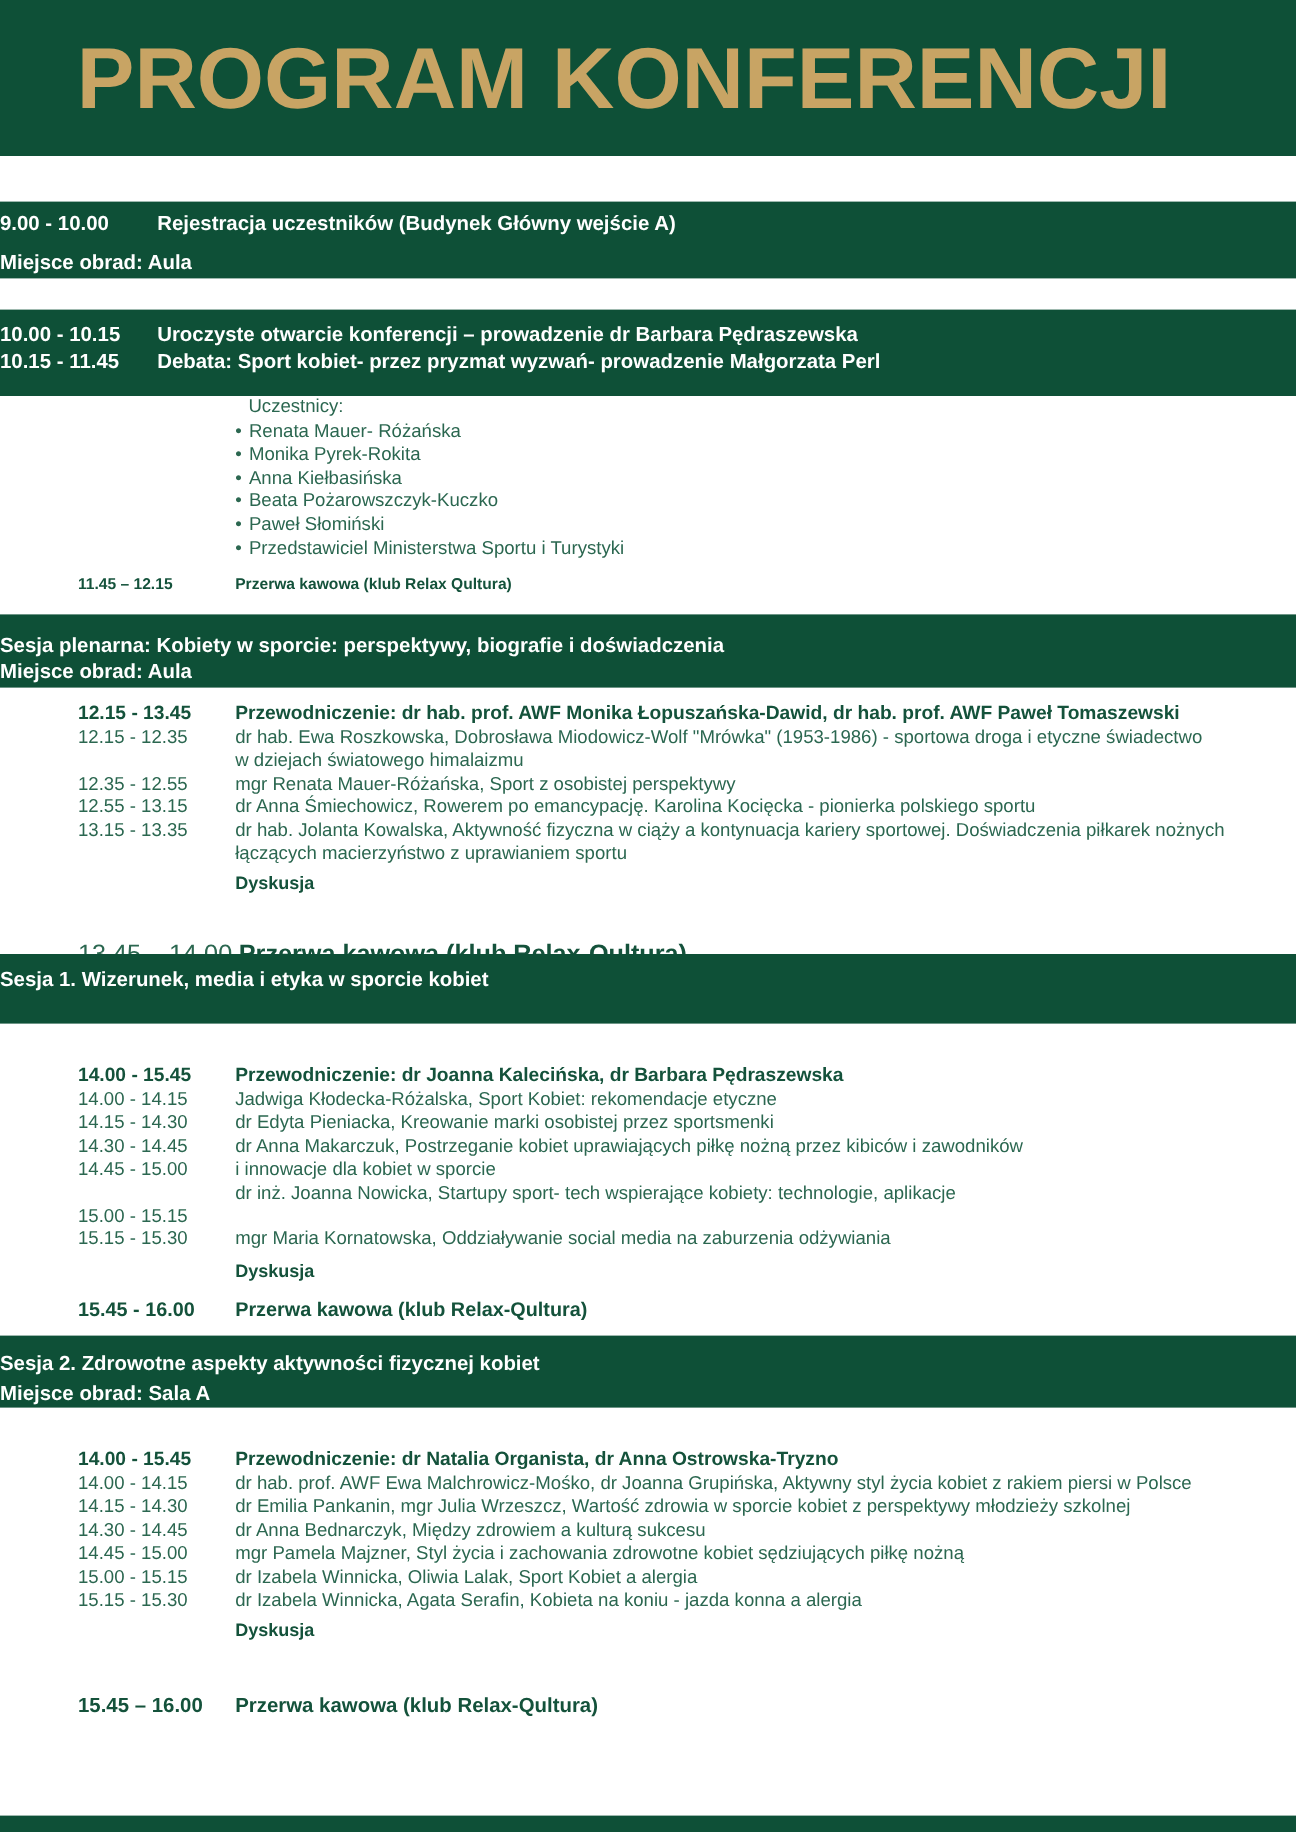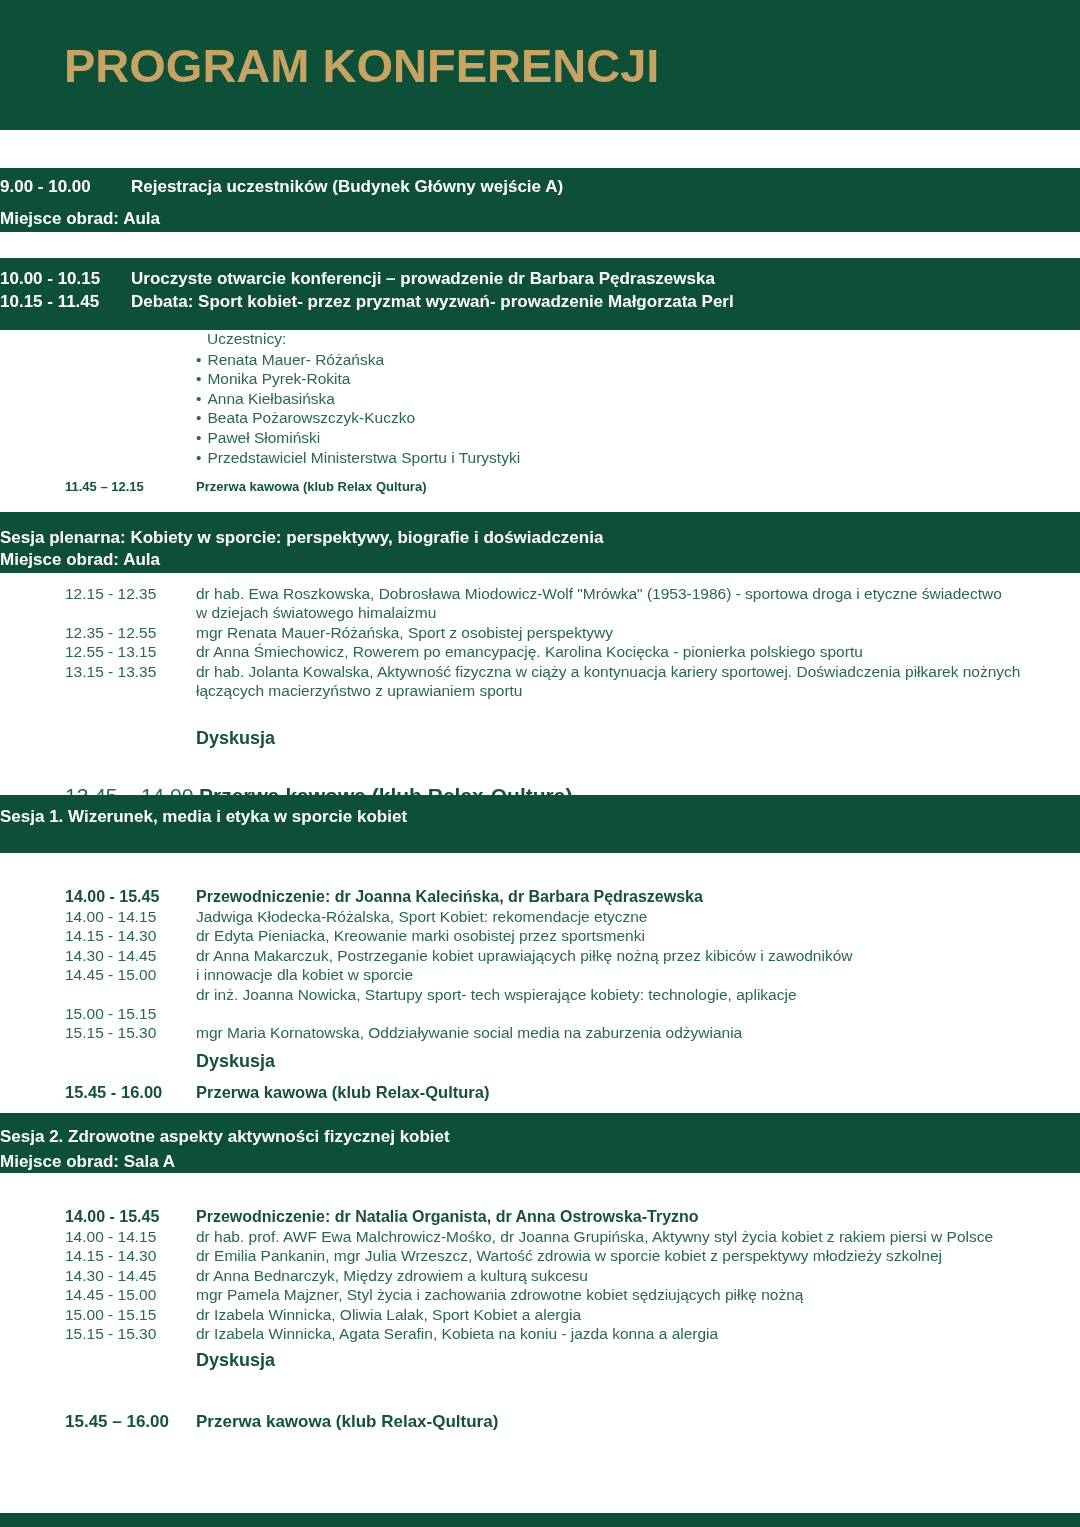--- a/index.html
+++ b/index.html
@@ -9,21 +9,21 @@
     --bold:#14523b;
   }
   html,body{margin:0;padding:0;background:#ffffff;}
   .page{
     position:relative;width:1080px;height:1527px;margin:0 auto;
     background:#ffffff;overflow:hidden;
     font-family:"Liberation Sans", sans-serif;
   }
   
   .hdr{position:absolute;top:0;left:0;width:1080px;height:130px;background:var(--green);}
-  .hdr h1{margin:0;padding:32px 0 0 64px;font-size:47px;line-height:68px;font-weight:bold;color:var(--gold);letter-spacing:0px;}
+  .hdr h1{margin:0;padding:32px 0 0 64px;font-size:72px;line-height:68px;font-weight:bold;color:var(--gold);letter-spacing:0px;}
   
   .bar{position:absolute;left:0;width:1080px;background:var(--green);color:#ffffff;font-weight:bold;font-size:17px;box-sizing:border-box;}
   .bar .brow{display:flex;}
   .bar .t{flex:0 0 131px;}
   .barA{top:168px;height:64px;padding-top:9px;}
   .barA .venue{margin-top:12px;}
   .barB{top:258px;height:72px;padding-top:9px;}
   .barB .brow{line-height:23px;}
   .barC{top:512px;height:61px;padding-top:15px;}
   .barC div{line-height:21.5px;}
@@ -38,21 +38,21 @@
   
   .sched{position:absolute;left:65px;width:990px;color:var(--txt);font-size:15.5px;line-height:19.4px;}
   .schedPlen{top:584px;}
   .schedS1{top:886px;}
   .schedS2{top:1206px;}
   .row{display:flex;}
   .row .t{flex:0 0 131px;}
   .row .d{flex:1;}
   .chair{font-weight:bold;color:var(--bold);font-size:16px;line-height:21px;}
   
-  .dysk{position:absolute;left:196px;font-weight:bold;font-size:18px;color:var(--bold);}
+  .dysk{position:absolute;left:196px;font-weight:bold;font-size:15px;color:var(--bold);}
   .dyskPlen{top:728px;}
   .dyskS1{top:1051px;}
   .dyskS2{top:1350px;}
   
   .brk{position:absolute;left:65px;display:flex;font-weight:bold;color:var(--bold);}
   .brk .t{flex:0 0 131px;}
   .brk1{top:479px;font-size:13px;}
   .brk2{top:784px;font-size:21px;}
   .brk2 .t{font-weight:normal;color:var(--txt);flex-basis:134px;}
   .brk3{top:1083px;font-size:16.5px;}
@@ -102,20 +102,24 @@
     <span class="t">11.45 – 12.15</span>
     <span class="d">Przerwa kawowa (klub Relax Qultura)</span>
   </div>
 
   <div class="bar barC">
     <div>Sesja plenarna: Kobiety w sporcie: perspektywy, biografie i doświadczenia</div>
     <div>Miejsce obrad: Aula</div>
   </div>
 
   <div class="sched schedPlen">
+    <div class="row chair">
+      <span class="t">12.15 - 13.45</span>
+      <span class="d">Przewodniczenie: dr hab. prof. AWF Monika  Łopuszańska-Dawid, dr hab. prof. AWF Paweł Tomaszewski</span>
+    </div>
     <div class="row">
       <span class="t">12.15 - 12.35</span>
       <span class="d">
           <div>dr hab. Ewa Roszkowska, Dobrosława Miodowicz-Wolf "Mrówka" (1953-1986) - sportowa droga i etyczne świadectwo</div>
           <div>w dziejach światowego himalaizmu</div>
         </span>
     </div>
     <div class="row">
       <span class="t">12.35 - 12.55</span>
       <span class="d">mgr Renata Mauer-Różańska, Sport z osobistej perspektywy</span>

